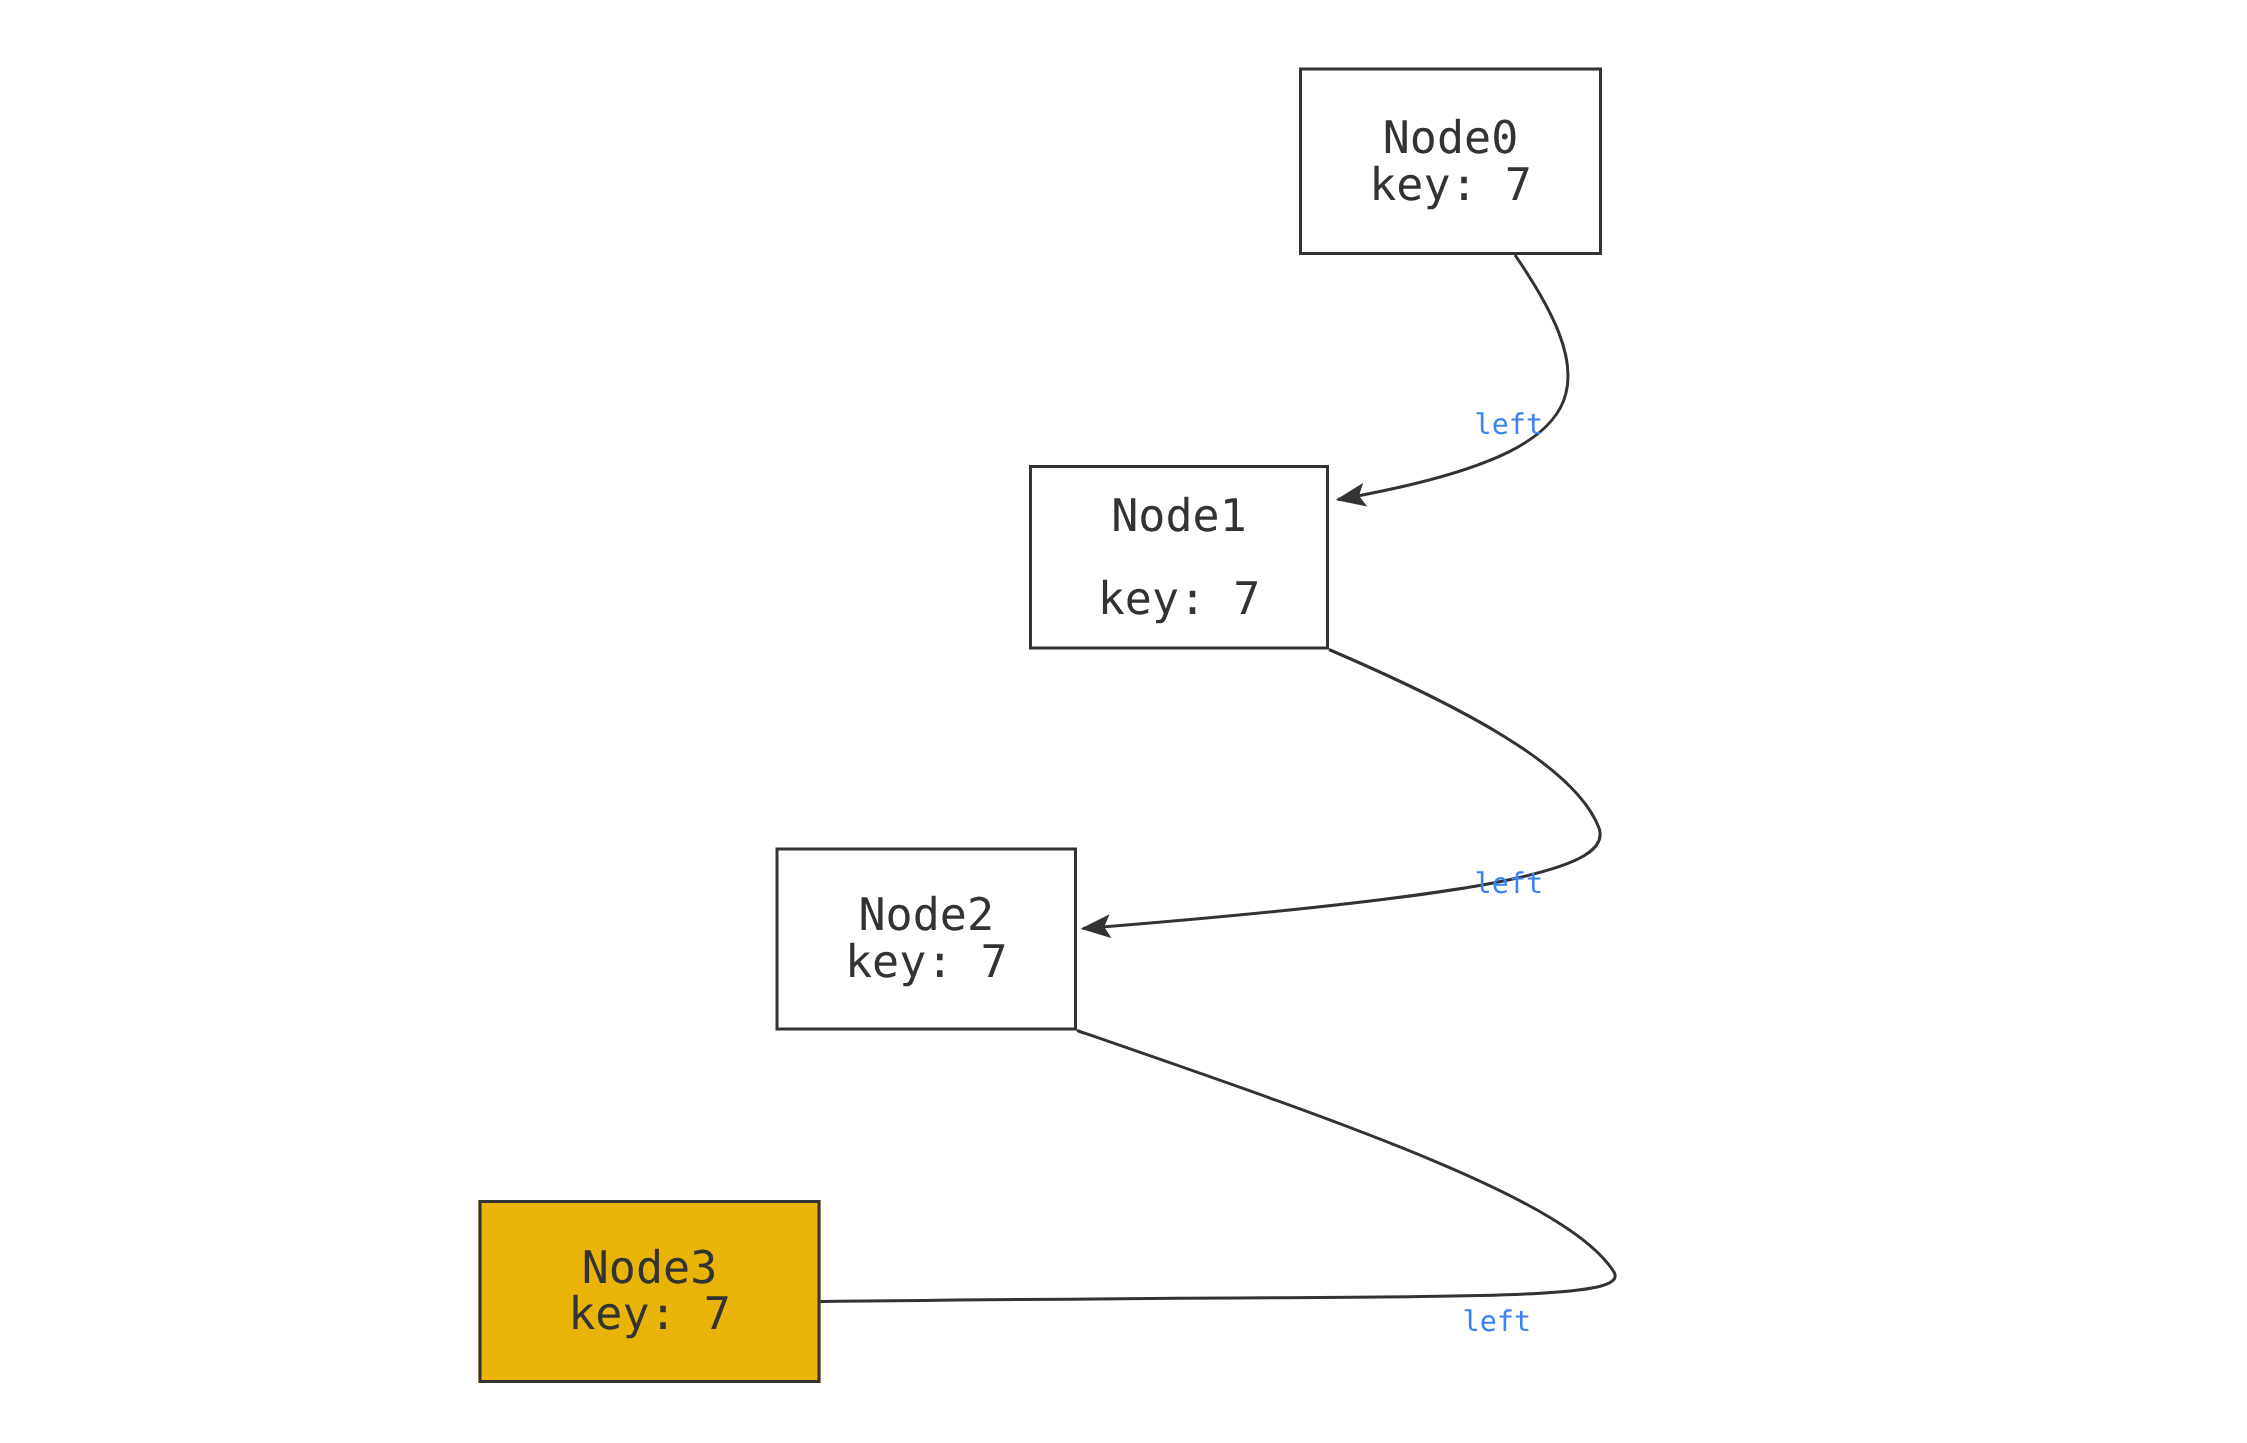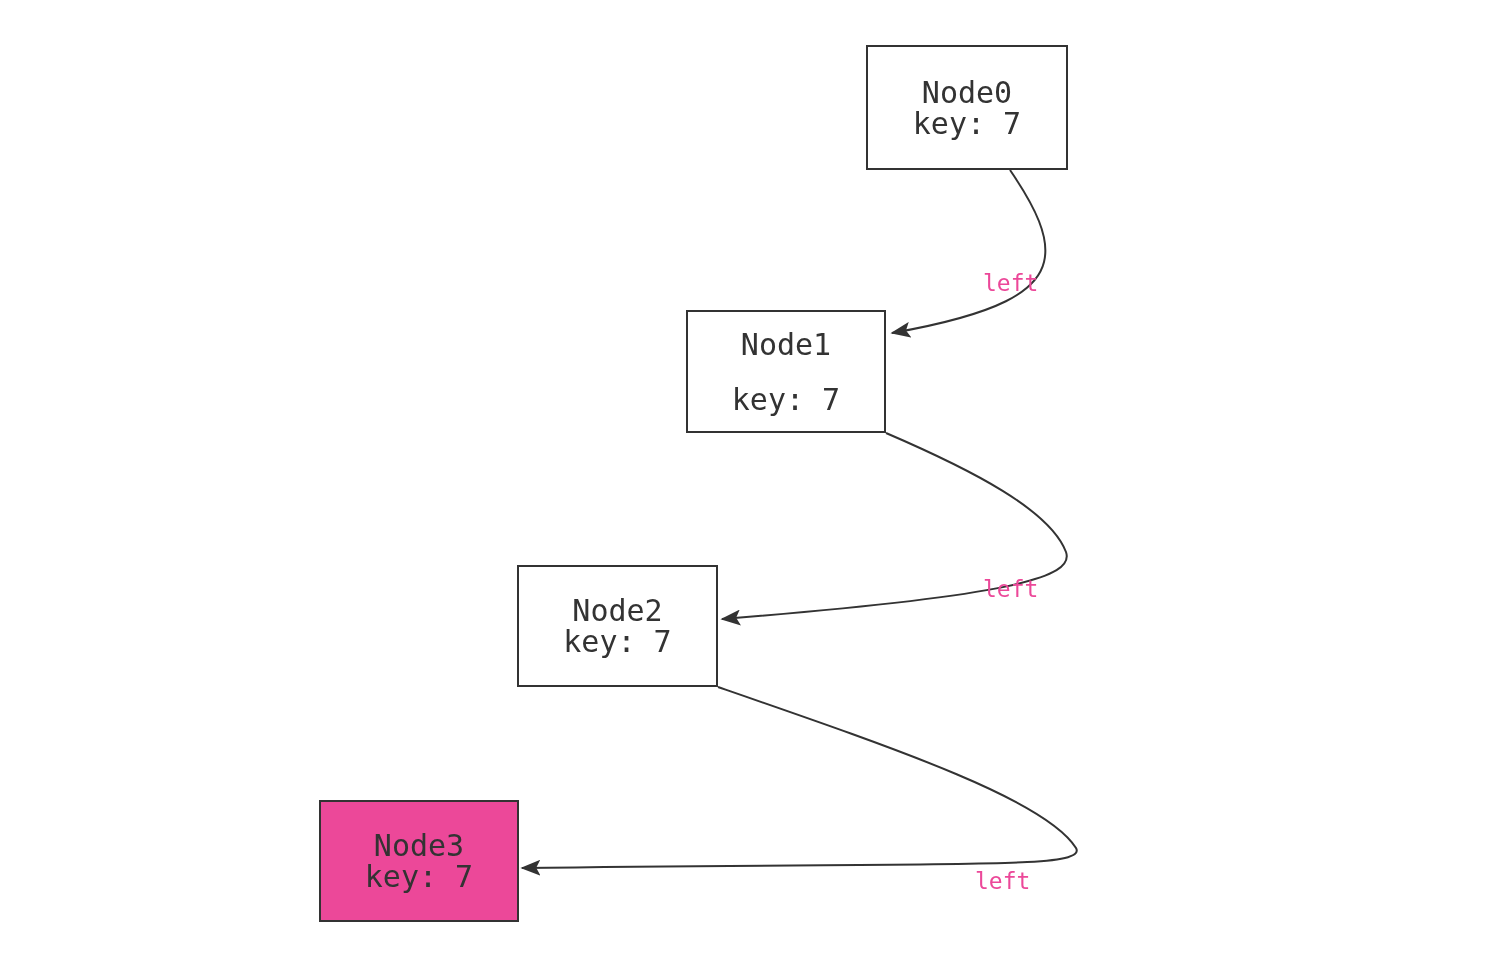--- a/index.html
+++ b/index.html
@@ -39,23 +39,23 @@
   .node-line {
     color: #333333;
     font-family: "DejaVu Sans Mono", "Liberation Mono", monospace;
     font-size: 30px;
     line-height: 31px;
     white-space: pre;
     letter-spacing: 0px;
   }
   .edge-label {
     position: absolute;
-    color: #ec4899;
+    color: #3b82f6;
     font-family: "DejaVu Sans Mono", "Liberation Mono", monospace;
-    font-size: 23px;
+    font-size: 19px;
     line-height: 23px;
     white-space: pre;
     z-index: 3;
     background: transparent;
   }
 </style>
 </head>
 <body>
 
 <div id="canvas">
@@ -81,21 +81,21 @@
   <div class="node-box" style="left: 686px; top: 310px; width: 200px; height: 123px; border-color: rgb(51, 51, 51); background: rgb(255, 255, 255); gap: 24px;">
     <div class="node-line">Node1</div>
     <div class="node-line">key: 7</div>
   </div>
 
   <div class="node-box" style="left: 517px; top: 565px; width: 201px; height: 122px; border-color: rgb(51, 51, 51); background: rgb(255, 255, 255);">
     <div class="node-line">Node2</div>
     <div class="node-line">key: 7</div>
   </div>
 
-  <div class="node-box" style="left: 319px; top: 800px; width: 200px; height: 122px; border-color: rgb(51, 51, 51); background: #ec4899;">
+  <div class="node-box" style="left: 319px; top: 800px; width: 228px; height: 122px; border-color: rgb(51, 51, 51); background: #eab308;">
     <div class="node-line">Node3</div>
     <div class="node-line">key: 7</div>
   </div>
 
   <div class="edge-label" style="left: 983px; top: 272px;">left</div>
   <div class="edge-label" style="left: 983px; top: 578px;">left</div>
   <div class="edge-label" style="left: 975px; top: 870px;">left</div>
 
 </div>
 

